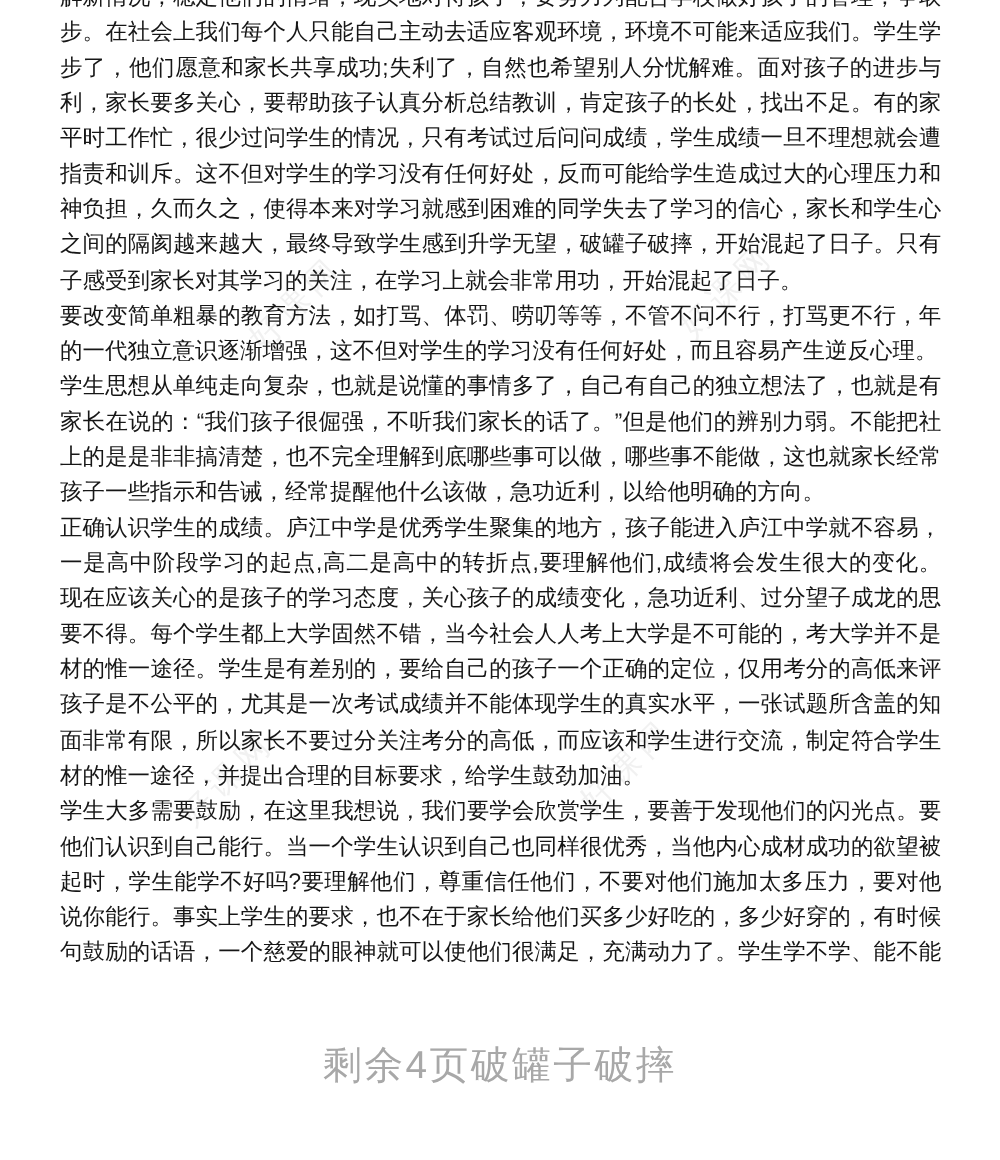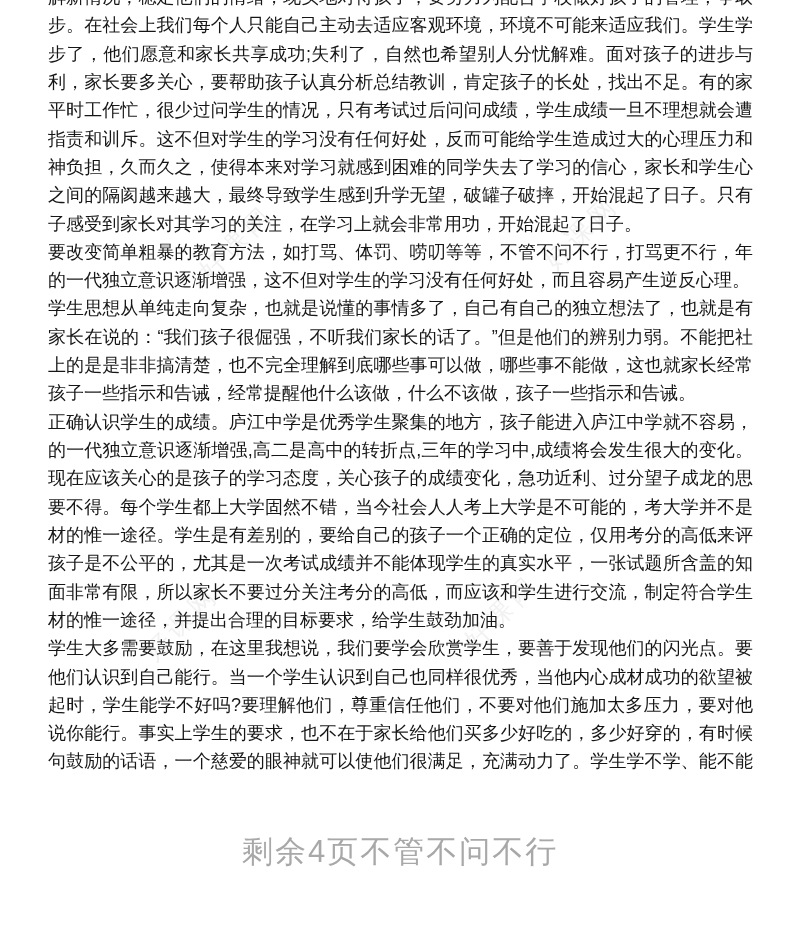--- a/index.html
+++ b/index.html
@@ -76,34 +76,34 @@
       <div class="line justify">平时工作忙，很少过问学生的情况，只有考试过后问问成绩，学生成绩一旦不理想就会遭受</div>
       <div class="line justify">指责和训斥。这不但对学生的学习没有任何好处，反而可能给学生造成过大的心理压力和精</div>
       <div class="line justify">神负担，久而久之，使得本来对学习就感到困难的同学失去了学习的信心，家长和学生心理</div>
       <div class="line justify">之间的隔阂越来越大，最终导致学生感到升学无望，破罐子破摔，开始混起了日子。只有孩</div>
       <div class="line">子感受到家长对其学习的关注，在学习上就会非常用功，开始混起了日子。</div>
       <div class="line justify">要改变简单粗暴的教育方法，如打骂、体罚、唠叨等等，不管不问不行，打骂更不行，年轻</div>
       <div class="line">的一代独立意识逐渐增强，这不但对学生的学习没有任何好处，而且容易产生逆反心理。</div>
       <div class="line justify">学生思想从单纯走向复杂，也就是说懂的事情多了，自己有自己的独立想法了，也就是有些</div>
       <div class="line justify">家长在说的：“我们孩子很倔强，不听我们家长的话了。”但是他们的辨别力弱。不能把社会</div>
       <div class="line justify">上的是是非非搞清楚，也不完全理解到底哪些事可以做，哪些事不能做，这也就家长经常给</div>
-      <div class="line">孩子一些指示和告诫，经常提醒他什么该做，什么不该做，孩子一些指示和告诫。</div>
+      <div class="line">孩子一些指示和告诫，经常提醒他什么该做，急功近利，以给他明确的方向。</div>
       <div class="line justify">正确认识学生的成绩。庐江中学是优秀学生聚集的地方，孩子能进入庐江中学就不容易，高</div>
-      <div class="line justify">的一代独立意识逐渐增强,高二是高中的转折点,三年的学习中,成绩将会发生很大的变化。</div>
+      <div class="line justify">一是高中阶段学习的起点,高二是高中的转折点,要理解他们,成绩将会发生很大的变化。</div>
       <div class="line justify">现在应该关心的是孩子的学习态度，关心孩子的成绩变化，急功近利、过分望子成龙的思想</div>
       <div class="line justify">要不得。每个学生都上大学固然不错，当今社会人人考上大学是不可能的，考大学并不是成</div>
       <div class="line justify">材的惟一途径。学生是有差别的，要给自己的孩子一个正确的定位，仅用考分的高低来评价</div>
       <div class="line justify">孩子是不公平的，尤其是一次考试成绩并不能体现学生的真实水平，一张试题所含盖的知识</div>
       <div class="line justify">面非常有限，所以家长不要过分关注考分的高低，而应该和学生进行交流，制定符合学生实</div>
       <div class="line">材的惟一途径，并提出合理的目标要求，给学生鼓劲加油。</div>
       <div class="line justify">学生大多需要鼓励，在这里我想说，我们要学会欣赏学生，要善于发现他们的闪光点。要让</div>
       <div class="line justify">他们认识到自己能行。当一个学生认识到自己也同样很优秀，当他内心成材成功的欲望被激</div>
       <div class="line justify">起时，学生能学不好吗?要理解他们，尊重信任他们，不要对他们施加太多压力，要对他们</div>
       <div class="line justify">说你能行。事实上学生的要求，也不在于家长给他们买多少好吃的，多少好穿的，有时候一</div>
       <div class="line justify">句鼓励的话语，一个慈爱的眼神就可以使他们很满足，充满动力了。学生学不学、能不能学</div>
     </div>
 
   <div class="footer-notice">
     <span>剩余4页</span>
-    <span>不管不问不行</span>
+    <span>破罐子破摔</span>
   </div>
 
 </div>
 
 </body></html>

